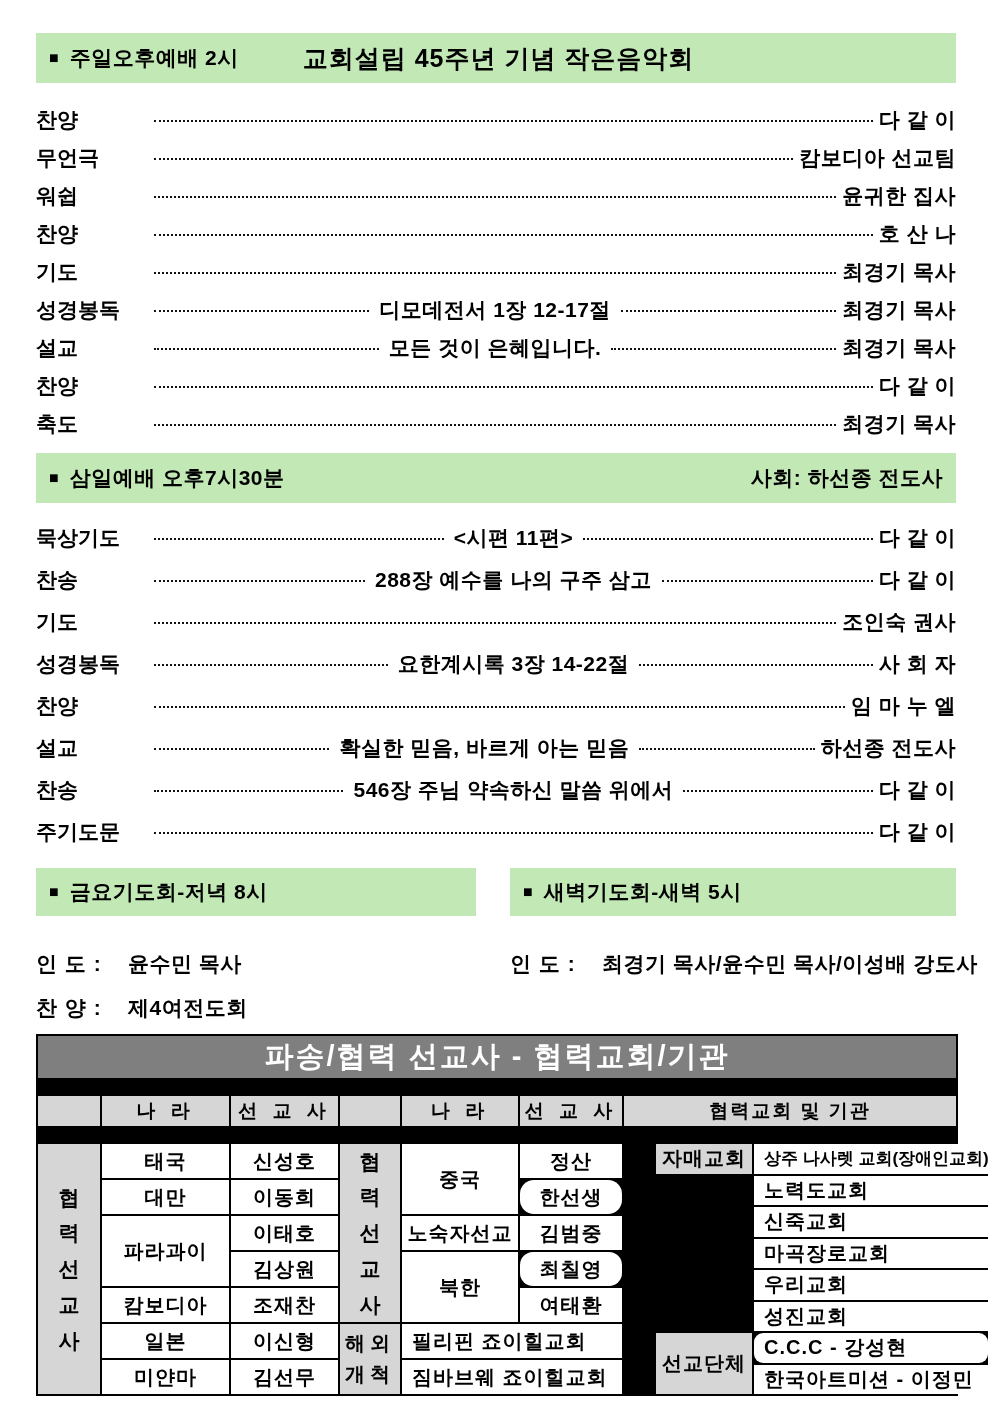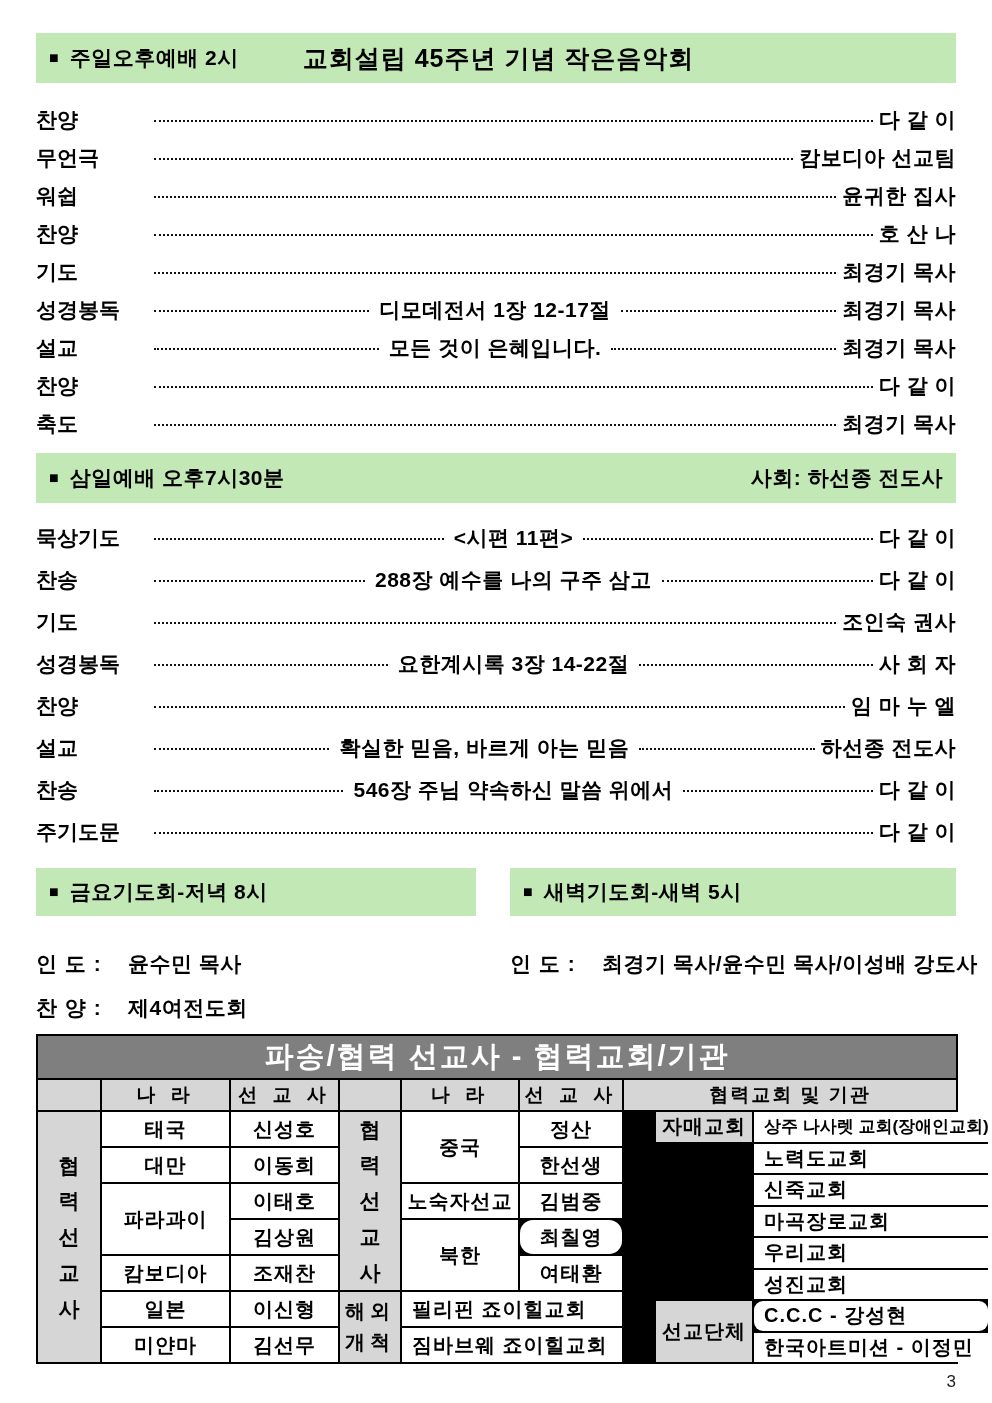--- a/index.html
+++ b/index.html
@@ -40,21 +40,21 @@
   .pcol-right { width:446px; }
   .pcol .bar { height:48px; }
   .pinfo { margin-top:26px; }
   .pinfo-row { display:flex; align-items:center; height:44px; font-size:21px; }
   .pinfo-label { flex:none; width:92px; letter-spacing:1px; }
   .pinfo-value { white-space:nowrap; letter-spacing:0.5px; }
 
   
   .mtable {
     margin-top:4px; width:918px; border:2px solid #000; background:#000;
-    display:flex; flex-direction:column; gap:2px;
+    display:flex; flex-direction:column; gap:18px;
   }
   .mtable-title {
     background:#7f7f7f; color:#fff; height:42px; display:flex;
     align-items:center; justify-content:center; font-size:29px; letter-spacing:2px;
   }
   .mtable-head {
     display:grid; grid-template-columns:62px 127px 107px 60px 116px 102px 332px;
     gap:2px; background:#000;
   }
   .hcell {
@@ -272,21 +272,21 @@
 
         <div class="cell gray" style="grid-column:4;grid-row:1/6;">
           <span class="vstack">협력선교사</span>
         </div>
         <div class="cell gray" style="grid-column:4;grid-row:6/8;">
           <span class="vstack2">해외개척</span>
         </div>
 
         <div class="cell" style="grid-column:5;grid-row:1/3;">중국</div>
         <div class="cell" style="grid-column:6;grid-row:1;">정산</div>
-        <div class="cell" style="grid-column:6;grid-row:2;">한선생</div>
+        <div class="cell" style="grid-column:6;grid-row:2;border-radius:14px;">한선생</div>
         <div class="cell" style="grid-column:5;grid-row:3;">노숙자선교</div>
         <div class="cell" style="grid-column:6;grid-row:3;">김범중</div>
         <div class="cell" style="grid-column:5;grid-row:4/6;">북한</div>
         <div class="cell" style="grid-column:6;grid-row:4;border-radius:13px;">최칠영</div>
         <div class="cell" style="grid-column:6;grid-row:5;">여태환</div>
 
         <div class="cell alignl" style="grid-column:5/7;grid-row:6;">필리핀 죠이힐교회</div>
         <div class="cell alignl" style="grid-column:5/7;grid-row:7;">짐바브웨 죠이힐교회</div>
       </div>
 

